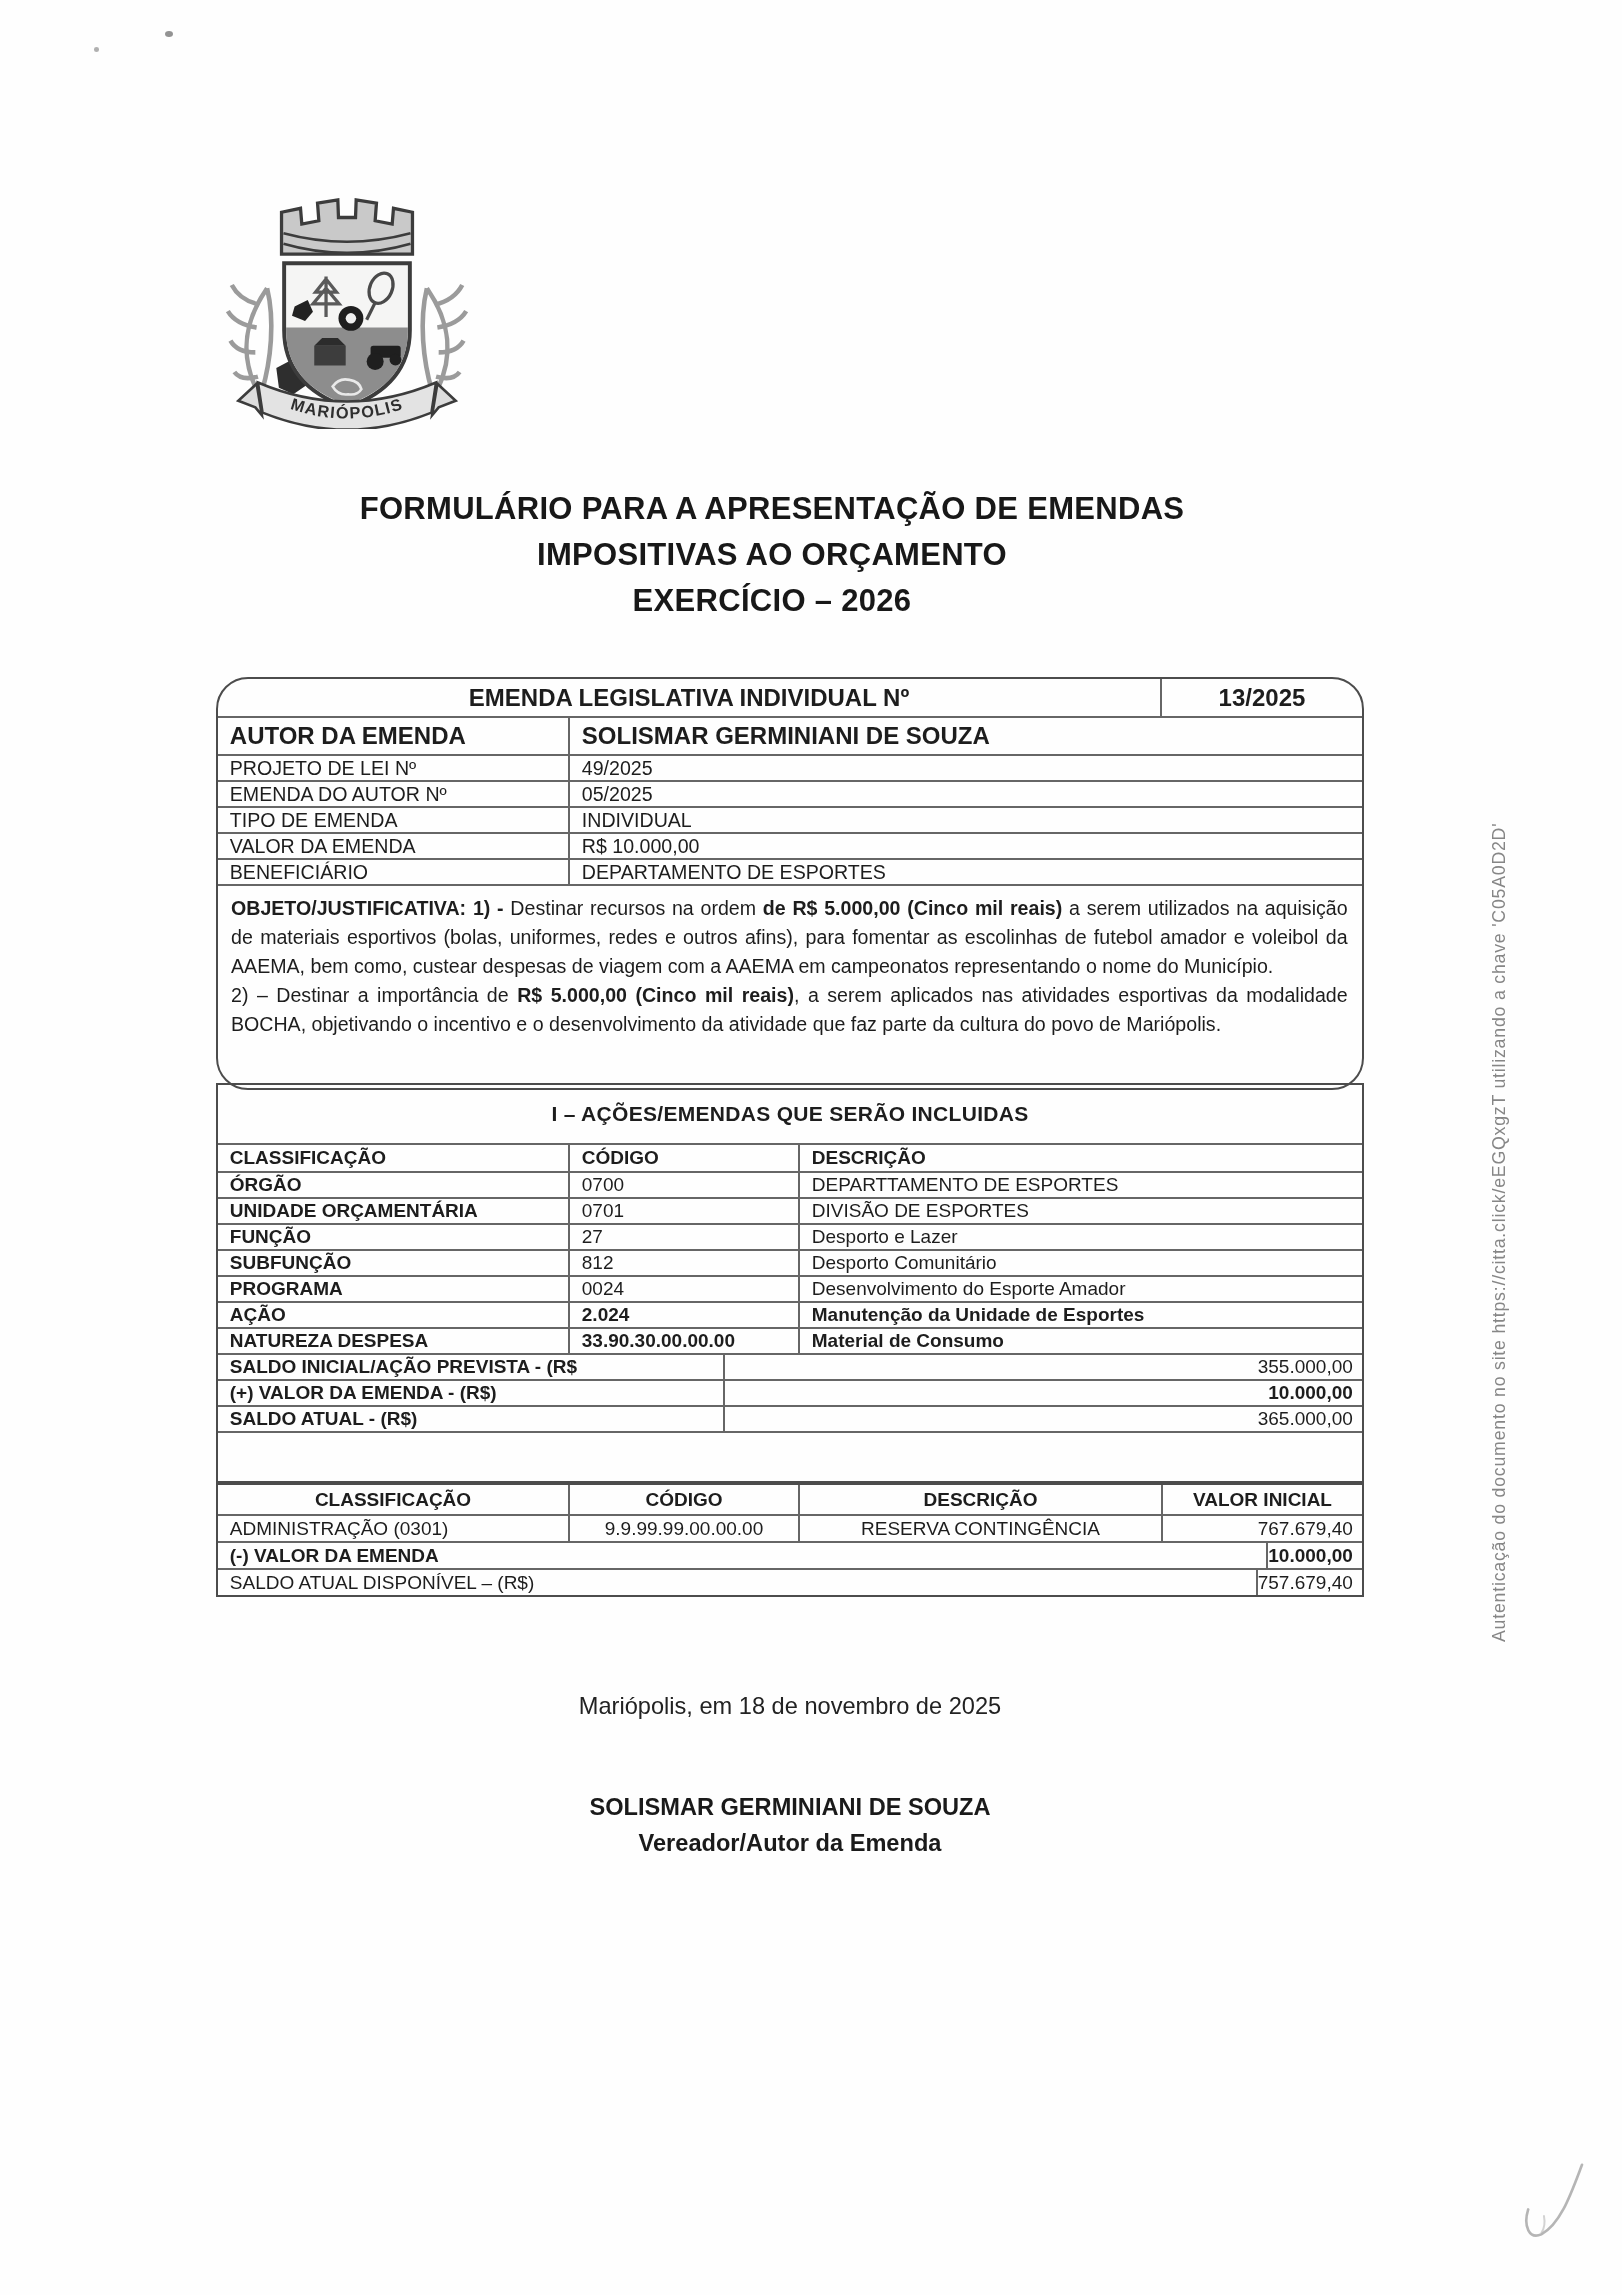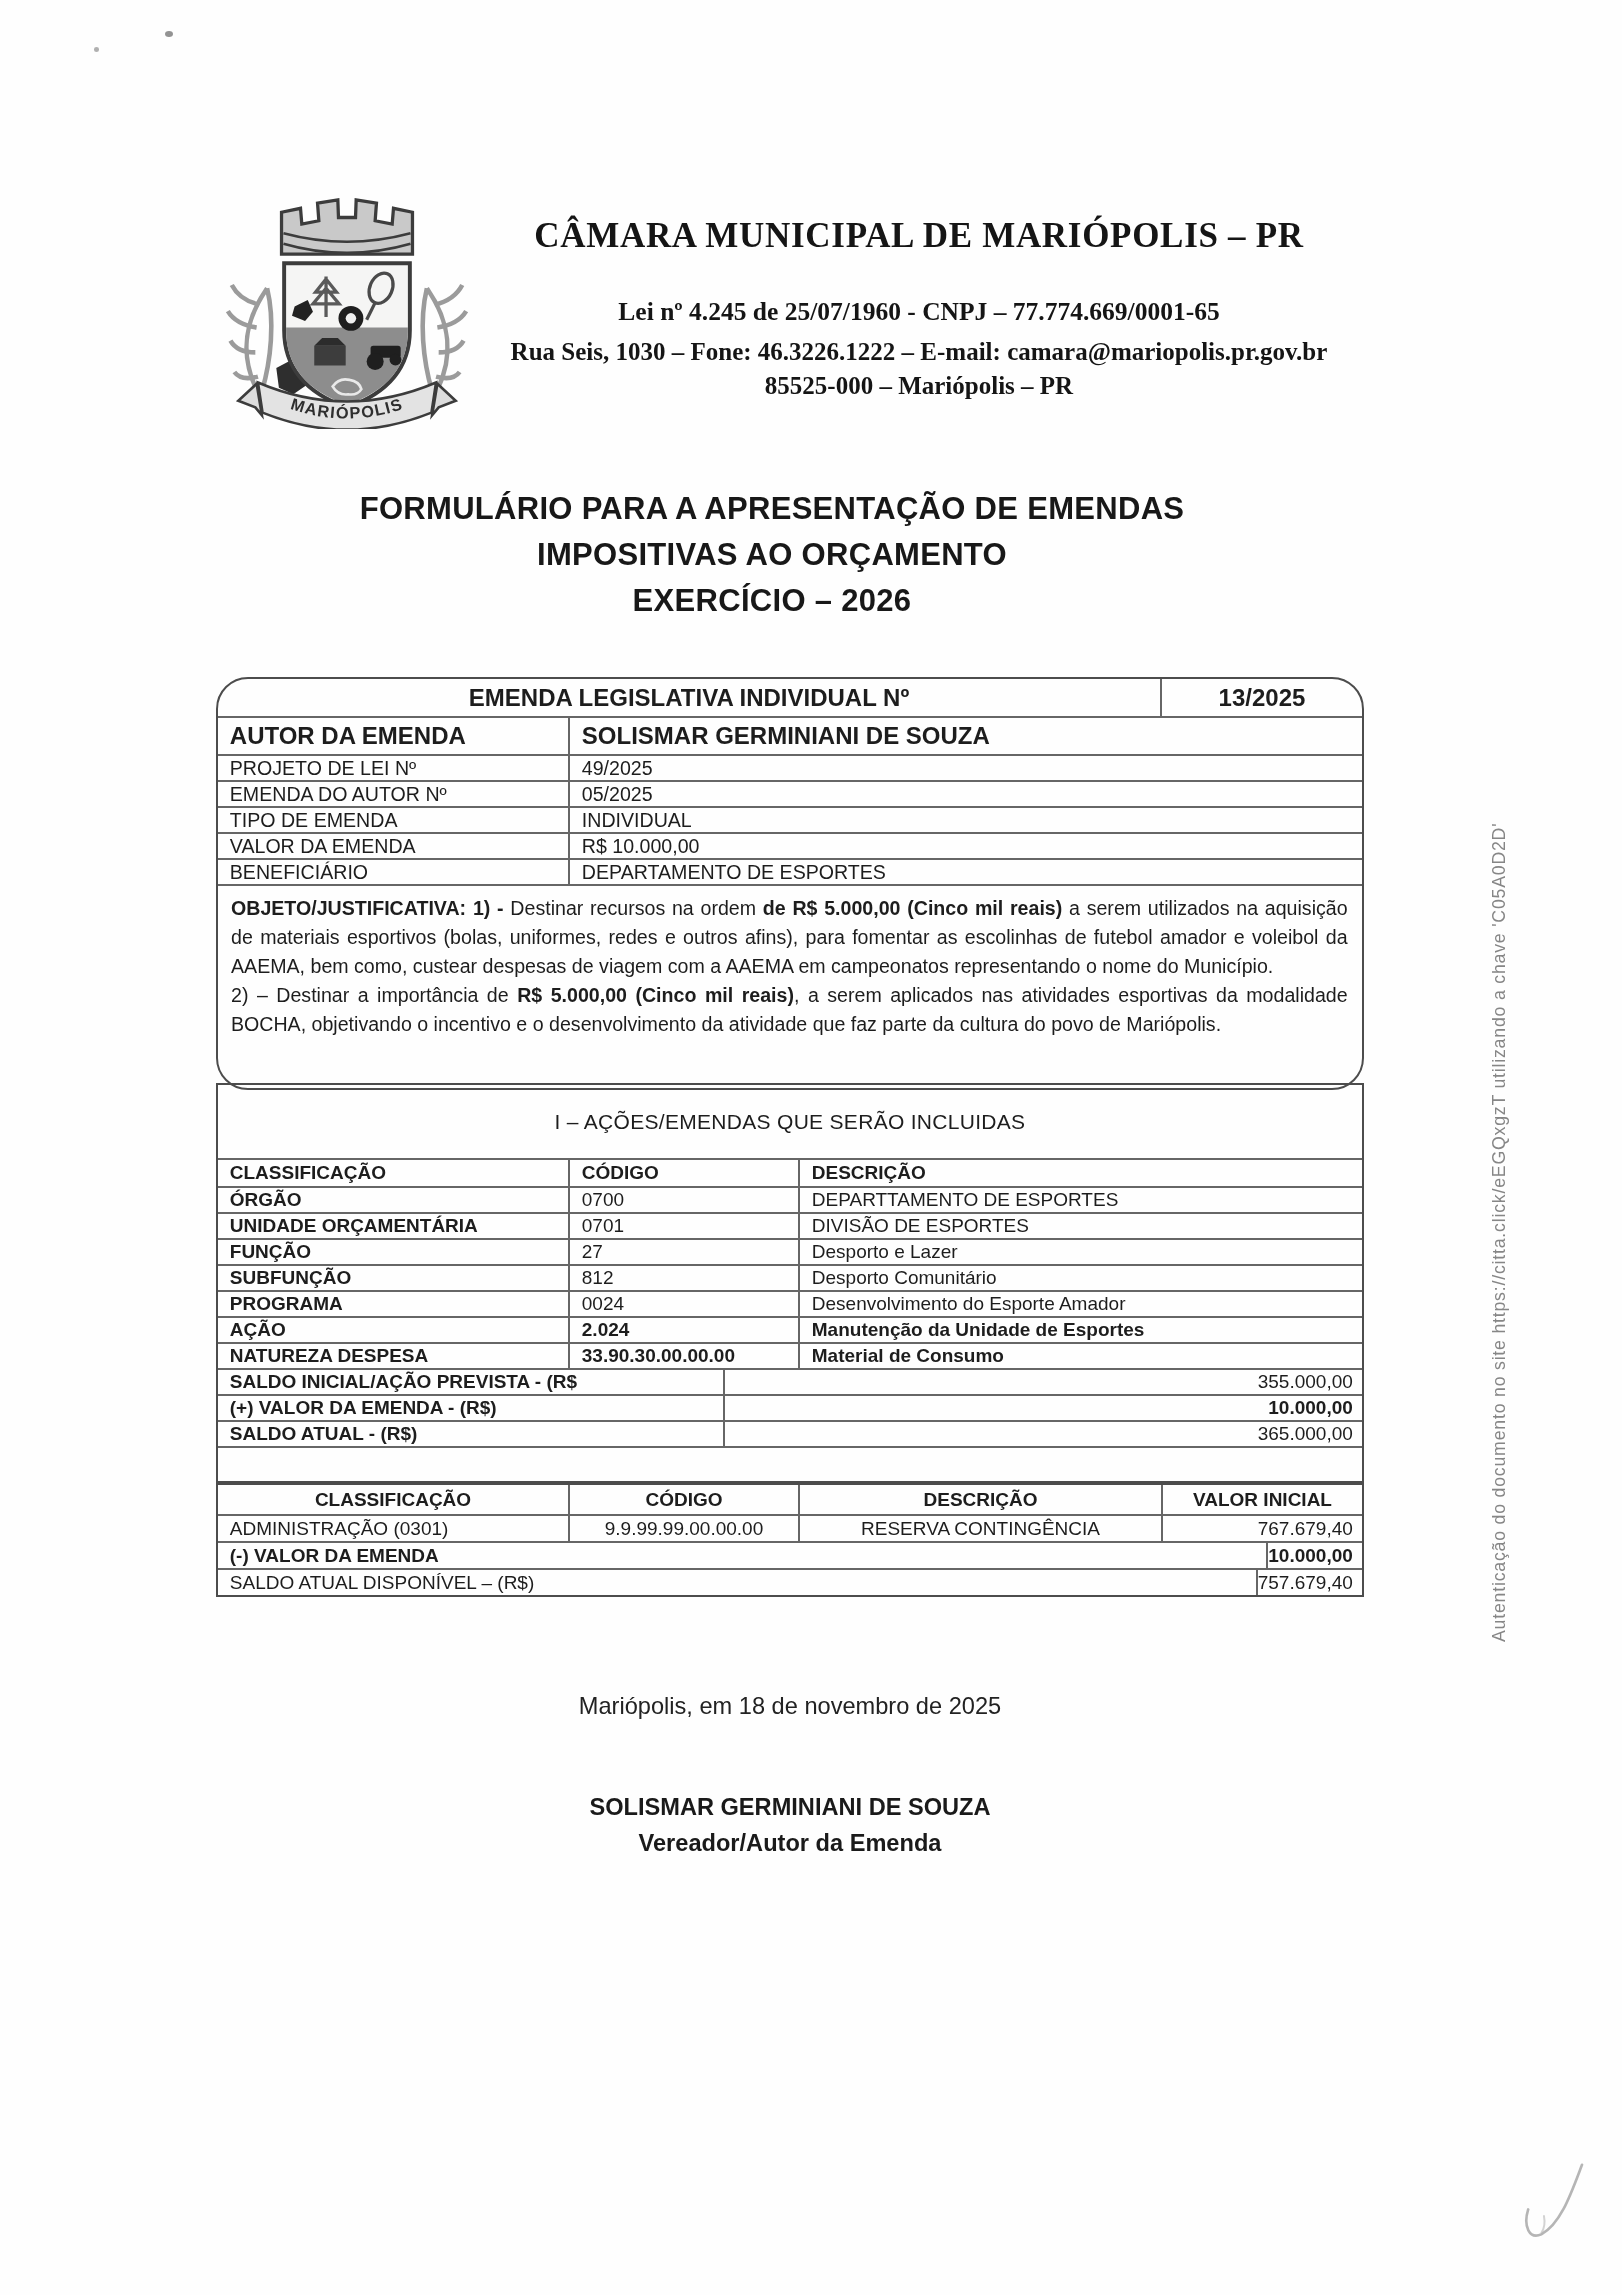--- a/index.html
+++ b/index.html
@@ -45,22 +45,22 @@
   .t1 .head .hc1 { width:942px; justify-content:center; }
   .t1 .head .hc2 { flex:1; justify-content:center; }
   .t1 .big  { height:38px; font-size:24px; font-weight:bold; }
   .t1 .sm   { height:26px; font-size:19.6px; font-weight:normal; }
   .t1 .lab  { width:350px; }
   .t1 .val  { flex:1; }
   .just-cell { padding:7.9px 14.4px 6.5px 13px; font-size:19.6px; line-height:29px; min-height:202px; }
   .just-cell p { margin:0; text-align:justify; }
 
   
-  .sec-title { height:73px; display:flex; align-items:center; justify-content:center;
-               font-size:21px; font-weight:normal; letter-spacing:0.3px; }
+  .sec-title { height:58px; display:flex; align-items:center; justify-content:center;
+               font-size:21px; font-weight:bold; letter-spacing:0.3px; }
   .sec1 { top:1083px; height:400px; }
   .sec2 { top:1483px; }
 
   .g3 .c1 { width:350px; }
   .g3 .c2 { width:230px; }
   .g3 .c3 { flex:1; }
   .g4 .c1 { width:350px; }
   .g4 .c2 { width:230px; }
   .g4 .c3 { width:363px; }
   .g4 .c4 { flex:1; }
@@ -161,26 +161,20 @@
       <path d="M62 296 L34 322 L60 332 L70 344 Z" fill="#dcdcdc" stroke="#3c3c3c" stroke-width="4"></path>
       <path d="M338 296 L366 322 L340 332 L330 344 Z" fill="#dcdcdc" stroke="#3c3c3c" stroke-width="4"></path>
       <path d="M64 294 Q 200 352 336 294 L329 340 Q 200 392 71 340 Z" fill="#e3e3e3" stroke="#3c3c3c" stroke-width="4"></path>
       <path id="ribbonpath" d="M92 326 Q 200 372 308 326" fill="none"></path>
       <text font-size="25" font-weight="bold" fill="#2f2f2f" letter-spacing="2" font-family="Liberation Sans, sans-serif">
         <textPath href="#ribbonpath" startOffset="50%" text-anchor="middle">MARIÓPOLIS</textPath>
       </text>
     </g>
   </svg>
 
-  <div class="head-text">
-    <div class="org">CÂMARA  MUNICIPAL DE MARIÓPOLIS – PR</div>
-    <div class="law">Lei  nº 4.245 de 25/07/1960    -     CNPJ – 77.774.669/0001-65</div>
-    <div class="addr">Rua Seis, 1030 – Fone: 46.3226.1222 – E-mail: camara@mariopolis.pr.gov.br</div>
-    <div class="city">85525-000 – Mariópolis – PR</div>
-  </div>
 
   <div class="doc-title">
     <div>FORMULÁRIO PARA A APRESENTAÇÃO DE EMENDAS</div>
     <div>IMPOSITIVAS AO ORÇAMENTO</div>
     <div>EXERCÍCIO – 2026</div>
   </div>
 
   <div class="tbl t1">
     <div class="r head">
       <div class="c hc1">EMENDA LEGISLATIVA INDIVIDUAL Nº</div>

